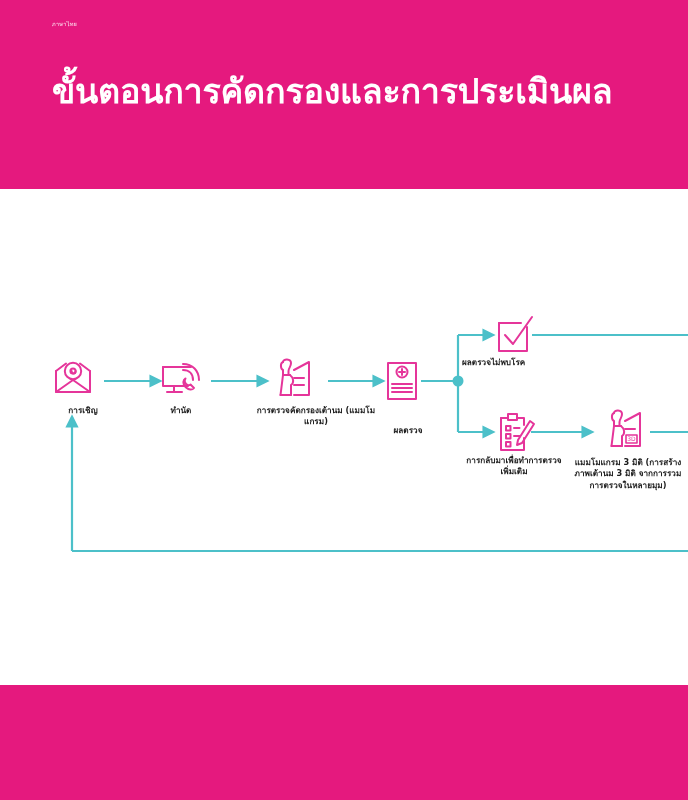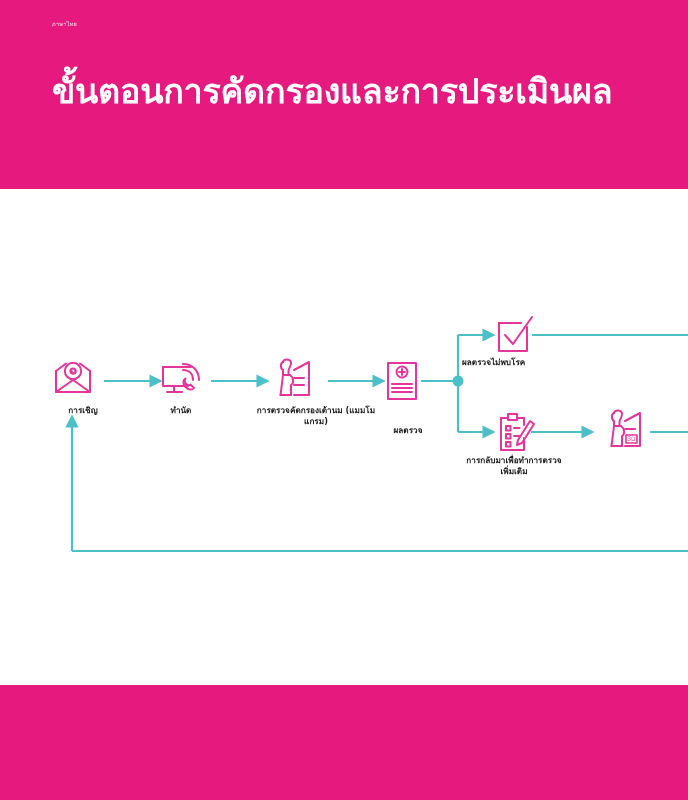--- a/index.html
+++ b/index.html
@@ -230,20 +230,21 @@
       <div class="node-label" style="left:131px; top:216px; width:100px;">ทำนัด</div>
 
       <div class="node-label" style="left:240px; top:216px; width:128px;margin-left:12px;">การตรวจคัดกรองเต้านม (แมมโมแกรม)</div>
 
       <div class="node-label" style="left:358px; top:216px; width:100px;margin-top:20px;">ผลตรวจ</div>
 
       <div class="node-label" style="left:462px; top:168px; width:120px; text-align:left;">ผลตรวจไม่พบโรค</div>
 
       <div class="node-label" style="left:466px; top:266px; width:96px;">การกลับมาเพื่อทำการตรวจเพิ่มเติม</div>
 
+      <div class="node-label" style="left:568px; top:268px; width:120px;">แมมโมแกรม 3 มิติ (การสร้างภาพเต้านม 3 มิติ จากการรวมการตรวจในหลายมุม)</div>
 
       <div class="footnote">
         <div>*การตรวจเพิ่มเติม เช่น แมมโมแกรม 3 มิติ อัลตราซาวนด์ การตรวจ</div>
         <div>ได้ในระหว่างการนัดประเมินหนึ่งครั้ง ในกรณีส่วนใหญ่ เราจะแจ้งผล</div>
         <div>ก็ตาม หากมีการตรวจชิ้นเนื้อจะต้องทำนัดอีกครั้ง โดยอาจต้องใช้เวล</div>
       </div>
 
     </div>
   </div>
 

